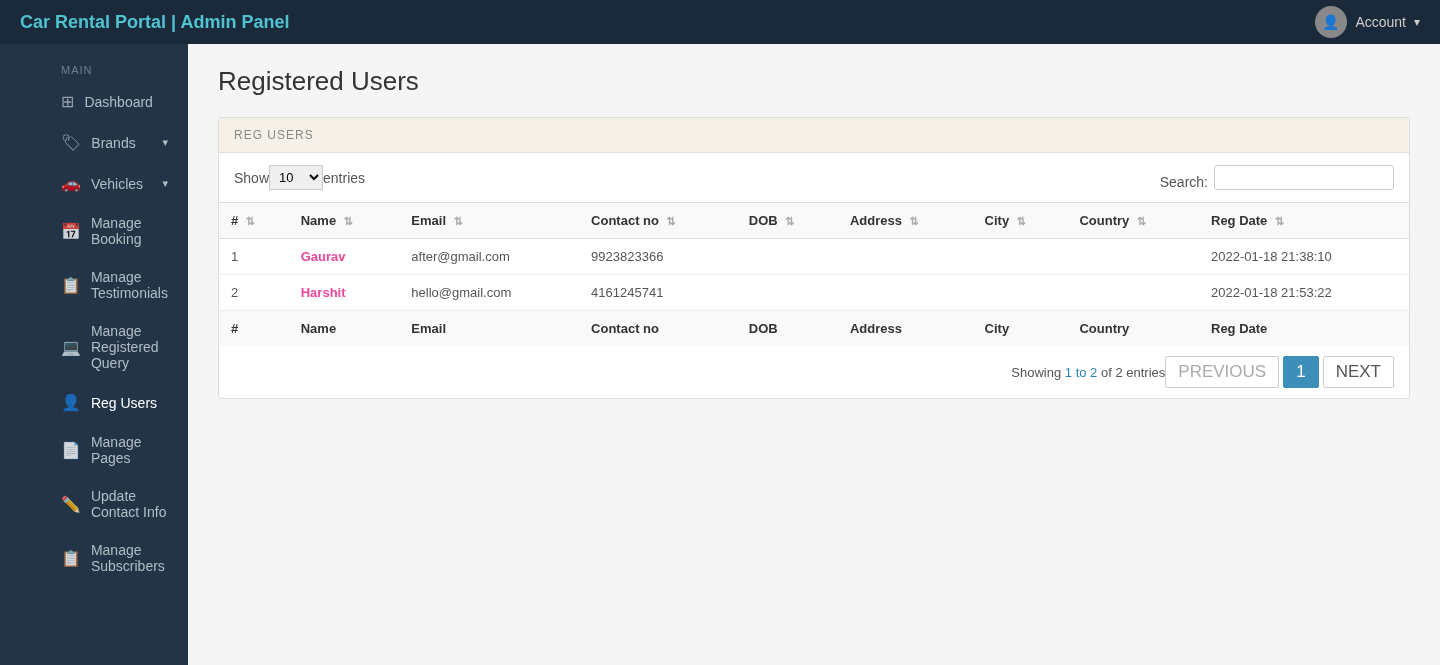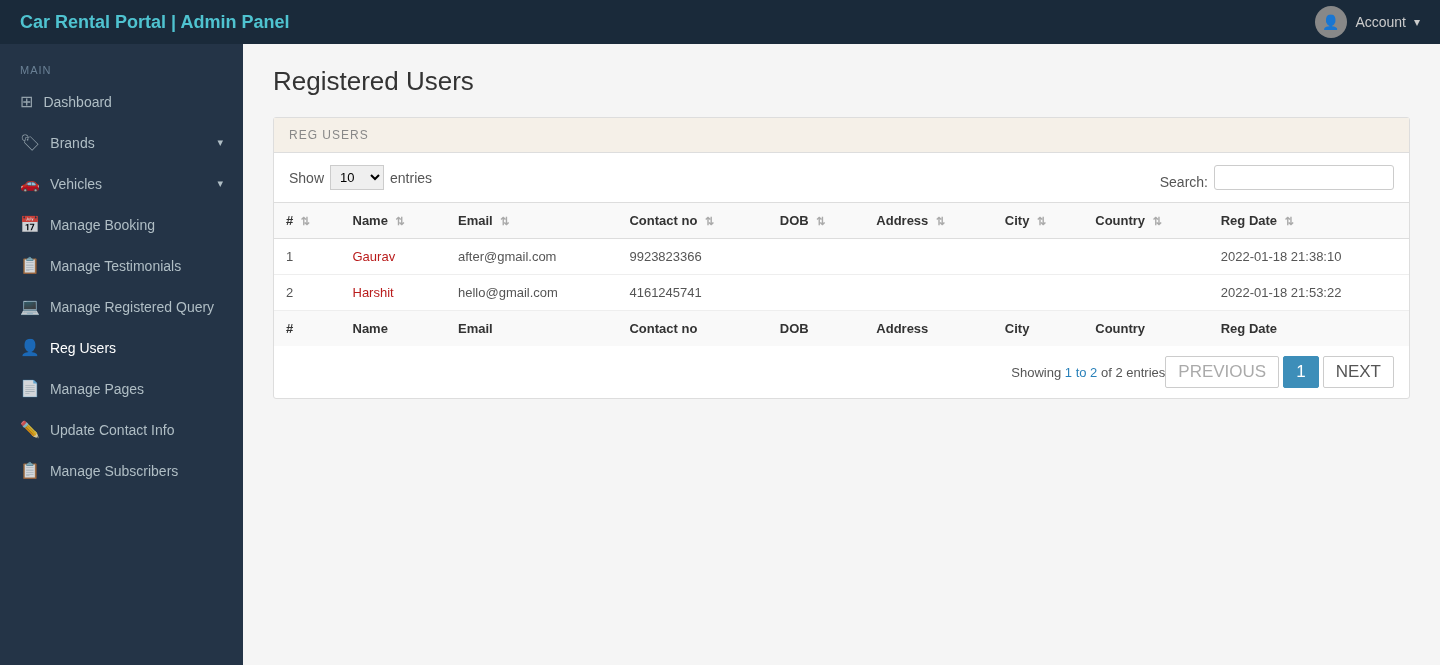--- a/index.html
+++ b/index.html
@@ -43,26 +43,27 @@
 
     
     .layout {
       display: flex;
       flex: 1;
       overflow: hidden;
     }
 
     
     .sidebar {
-      width: 243px;
+      width: 188px;
       background: #243447;
       color: #ccc;
       flex-shrink: 0;
       overflow-y: auto;
       padding-top: 10px;
+      padding-left: 41px;
     }
     .sidebar-section-label {
       font-size: 11px;
       color: #6a8095;
       padding: 10px 20px 5px 20px;
       letter-spacing: 1px;
       text-transform: uppercase;
     }
     .sidebar-item {
       display: flex;
@@ -110,21 +111,20 @@
     }
     .table-controls {
       display: flex;
       align-items: center;
       justify-content: space-between;
       padding: 12px 15px;
     }
     .show-entries {
       display: flex;
       align-items: center;
-      gap: 6px;
       color: #555;
     }
     .show-entries select {
       border: 1px solid #ccc;
       padding: 3px 5px;
       font-size: 13px;
       border-radius: 0;
     }
     .search-box {
       display: flex;
@@ -155,21 +155,21 @@
       color: #333;
       font-weight: 600;
       white-space: nowrap;
     }
     .sort-icon { color: #aaa; font-size: 11px; margin-left: 4px; }
     table tbody tr td {
       padding: 10px 12px;
       border-bottom: 1px solid #eee;
       color: #555;
     }
-    table tbody tr td a { color: #b91c1c; text-decoration: none; }
+    table tbody tr td a { color: #ec4899; text-decoration: none; font-weight: bold; }
     table tfoot tr td {
       background: #f9f9f9;
       border-top: 1px solid #ddd;
       padding: 10px 12px;
       color: #333;
       font-weight: 600;
     }
 
     
     .table-footer {

